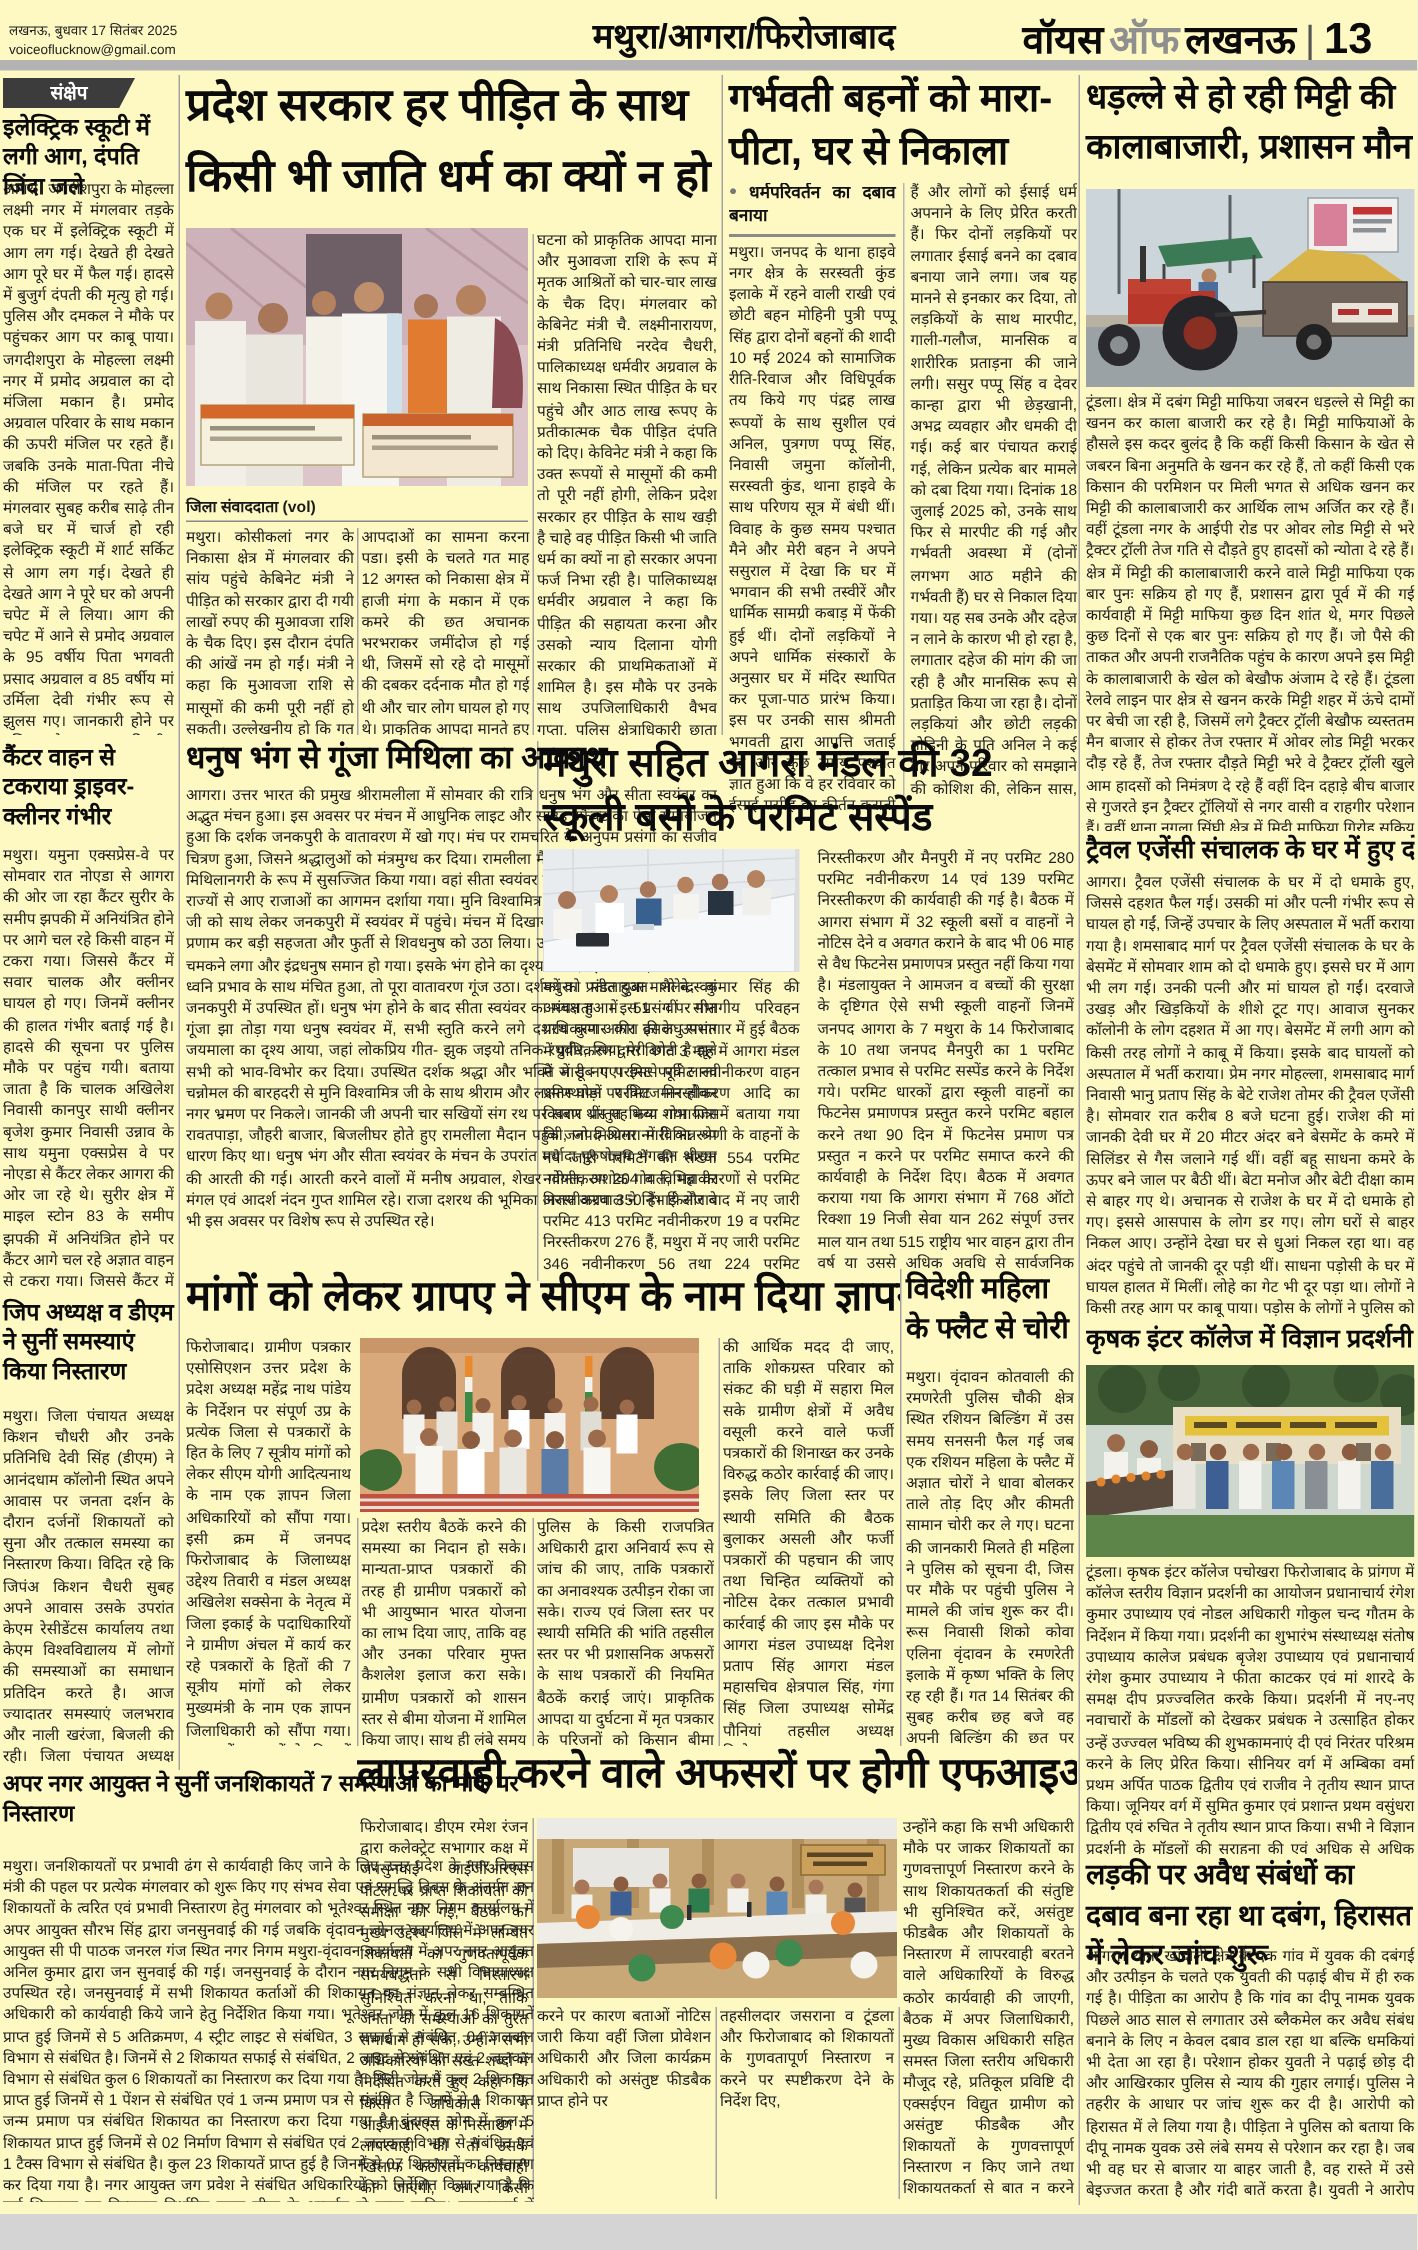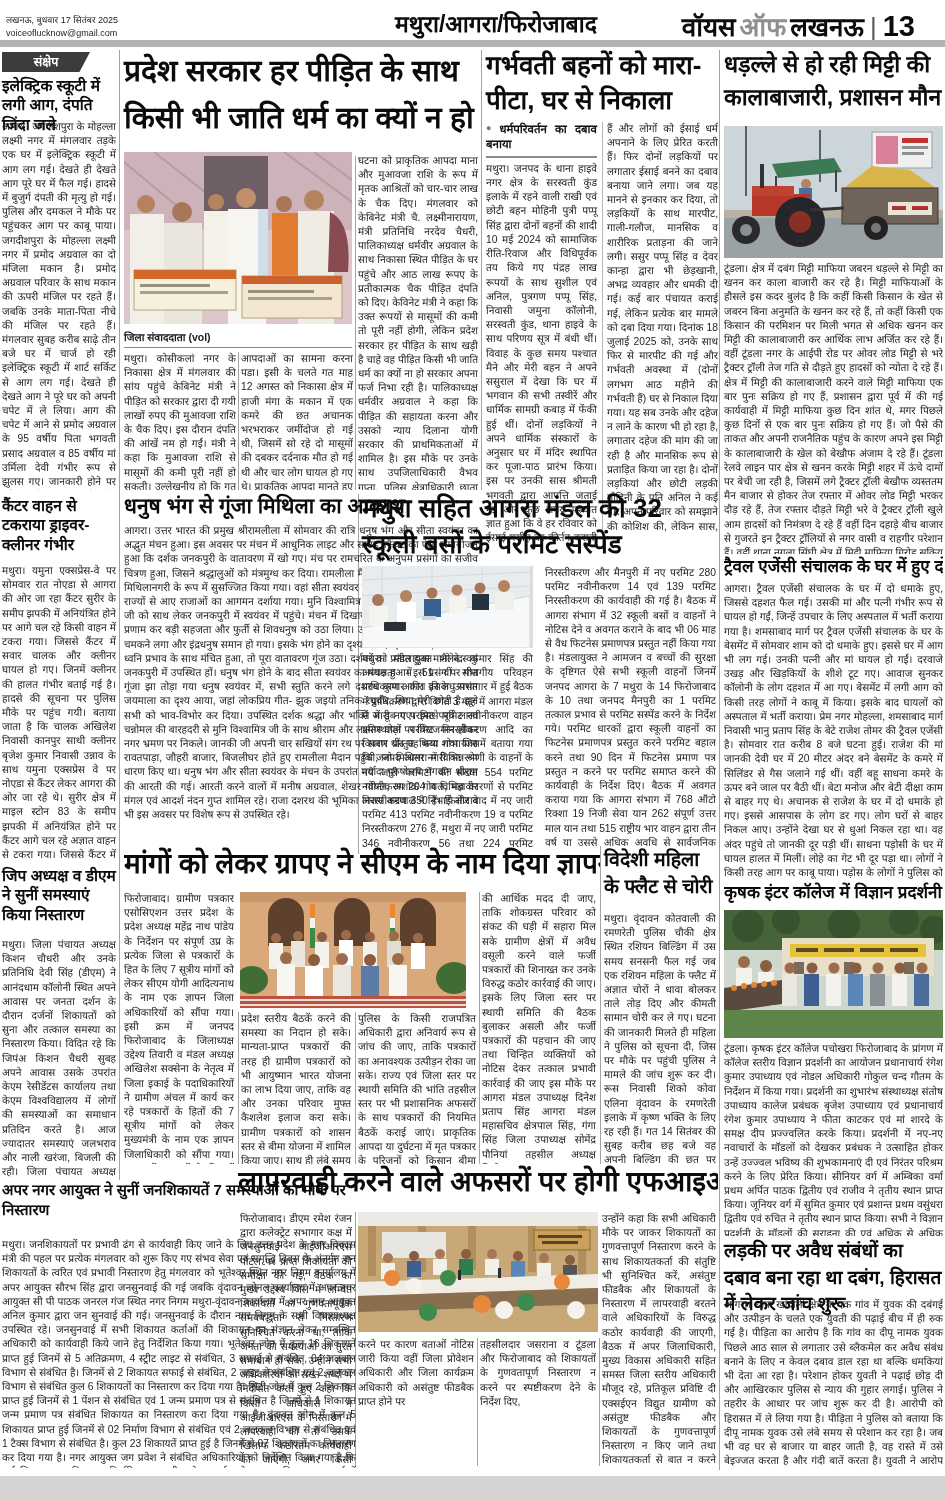--- a/index.html
+++ b/index.html
@@ -1,16 +1,16 @@
 <!DOCTYPE html>
 <html><head>
 <meta charset="utf-8">
 <style>
   html,body{margin:0;padding:0;background:#e9e9e6;}
-  #page{position:relative;width:945px;height:1500px;background:#ffffff;margin:0 auto;
+  #page{position:relative;width:945px;height:1500px;background:#fef9c3;margin:0 auto;
         font-family:"Liberation Sans","DejaVu Sans",sans-serif;overflow:hidden;color:#1a1a1a;}
   .abs{position:absolute;}
   .hl{font-weight:bold;color:#0b0b0b;line-height:1.3;}
   .bt{font-size:10.3px;line-height:1.38;text-align:justify;color:#1d1d1d;overflow:hidden;}
   .vrule{position:absolute;width:1px;background:#a3a3a3;}
   .photo{position:absolute;overflow:hidden;background:#ddd;}
   .photo svg{display:block;}
   #hdr-date{left:6px;top:14px;width:150px;font-size:9px;line-height:1.4;color:#222;}
   #hdr-section{left:0;right:0;top:10px;text-align:center;font-size:23px;margin-left:47px;}
   #masthead{right:30px;top:8px;font-size:26px;display:flex;align-items:baseline;gap:4px;}

